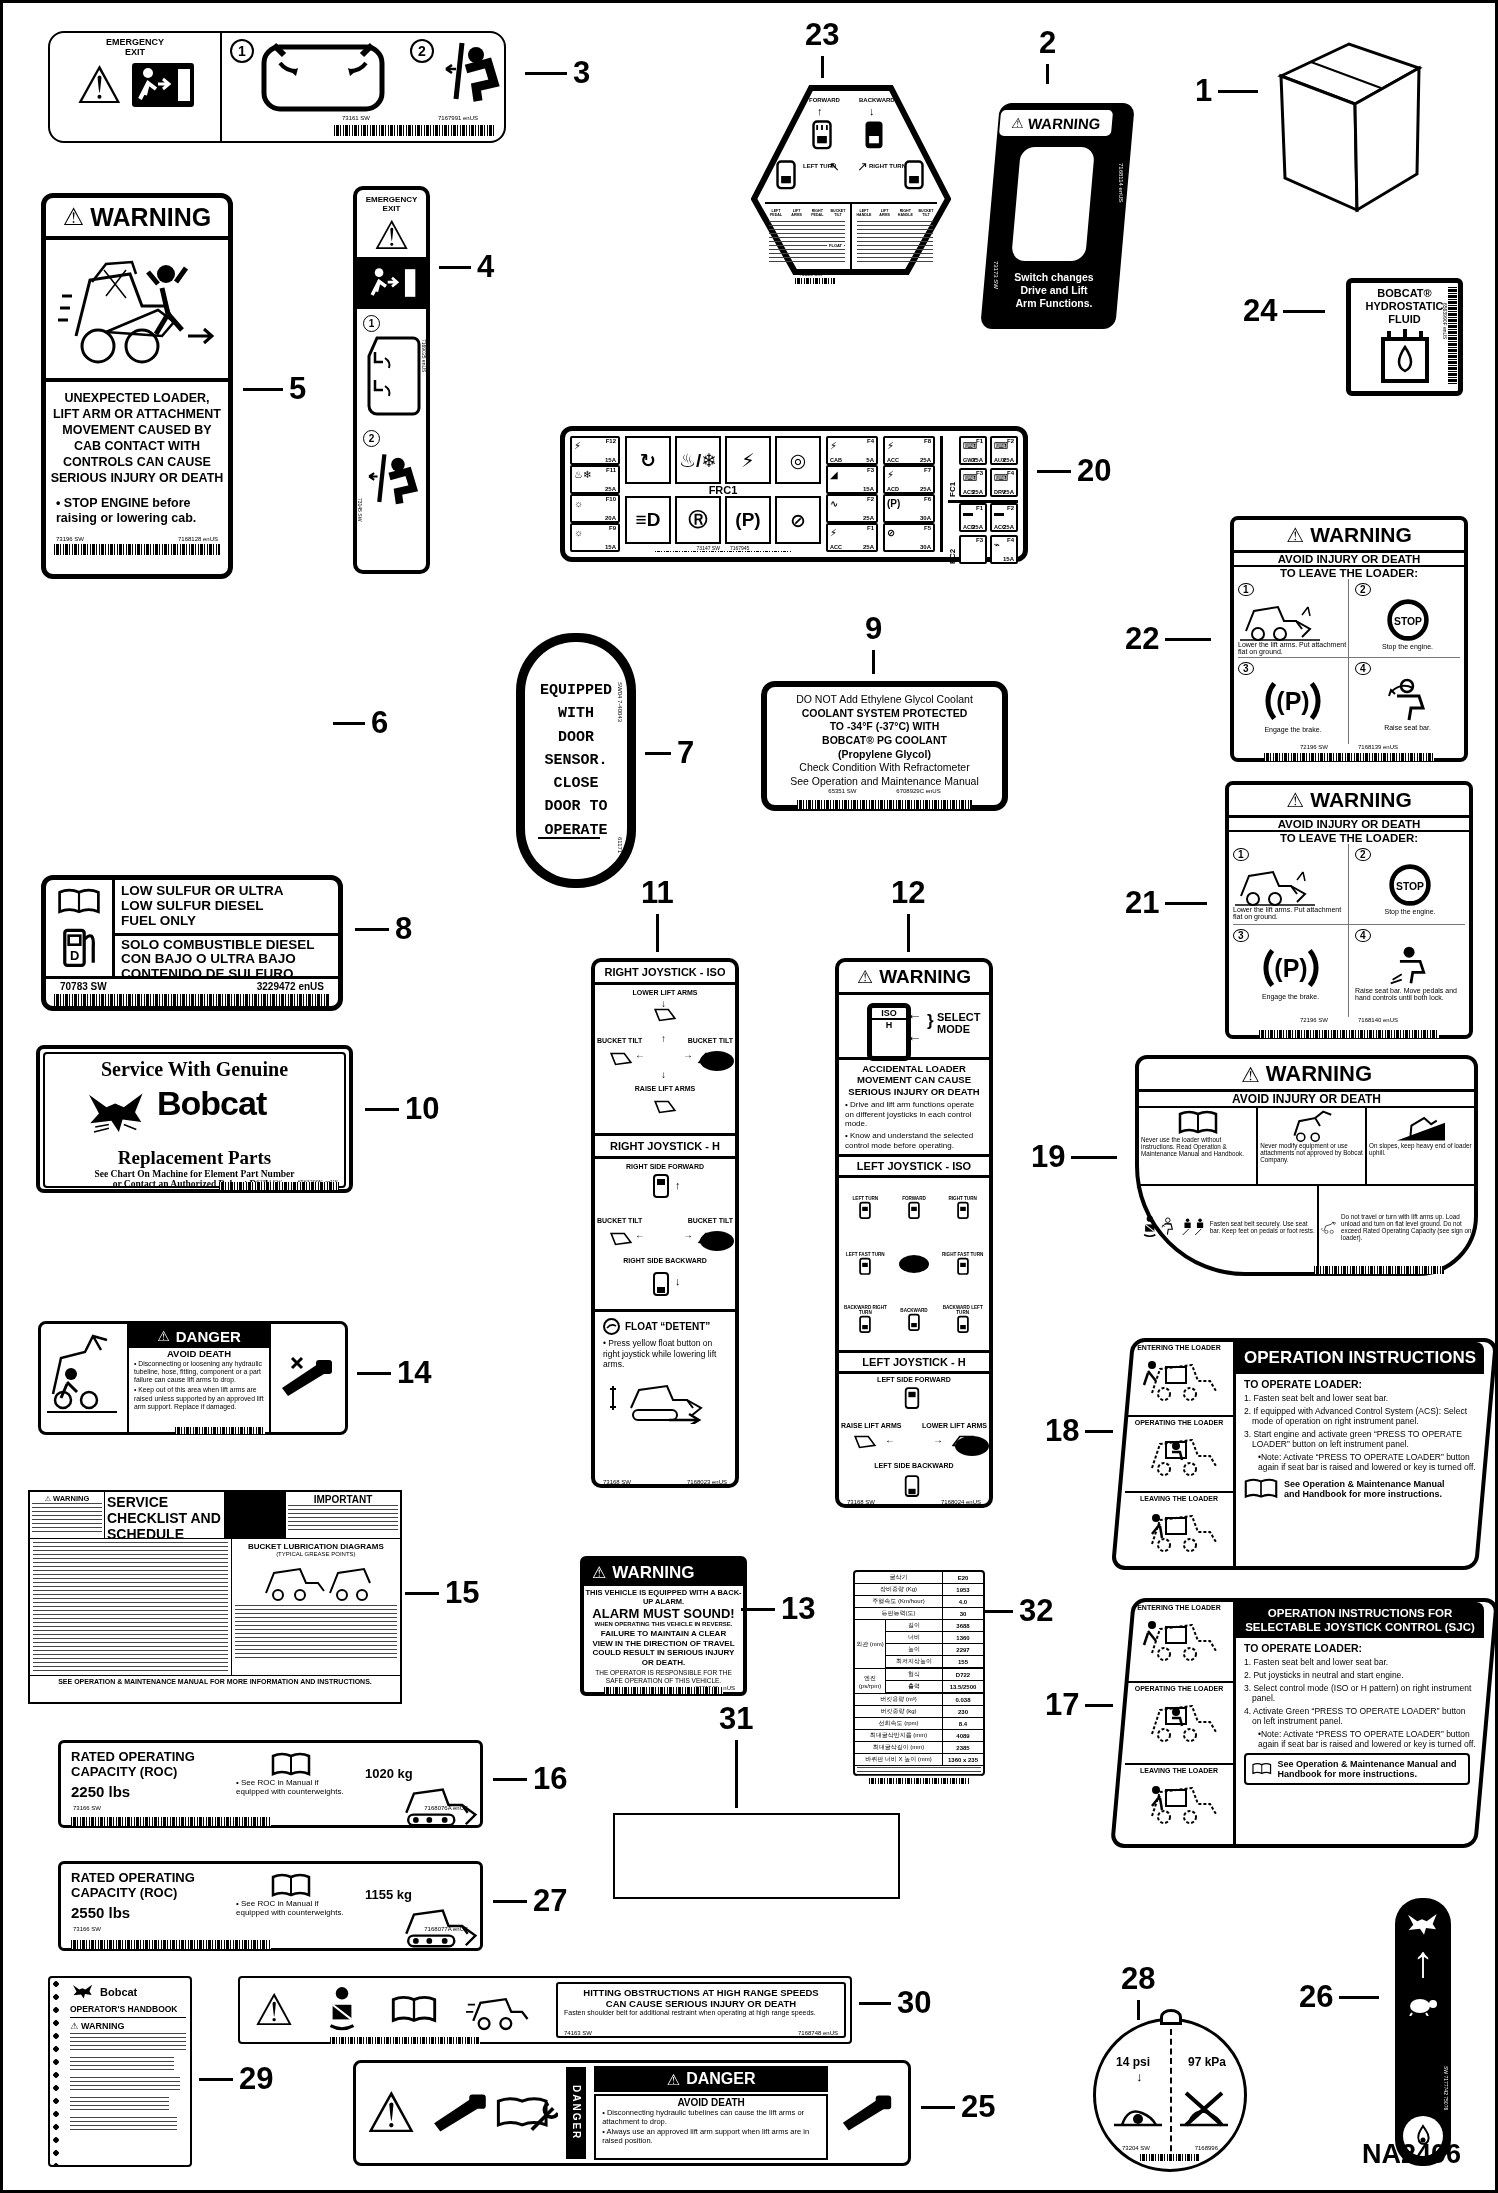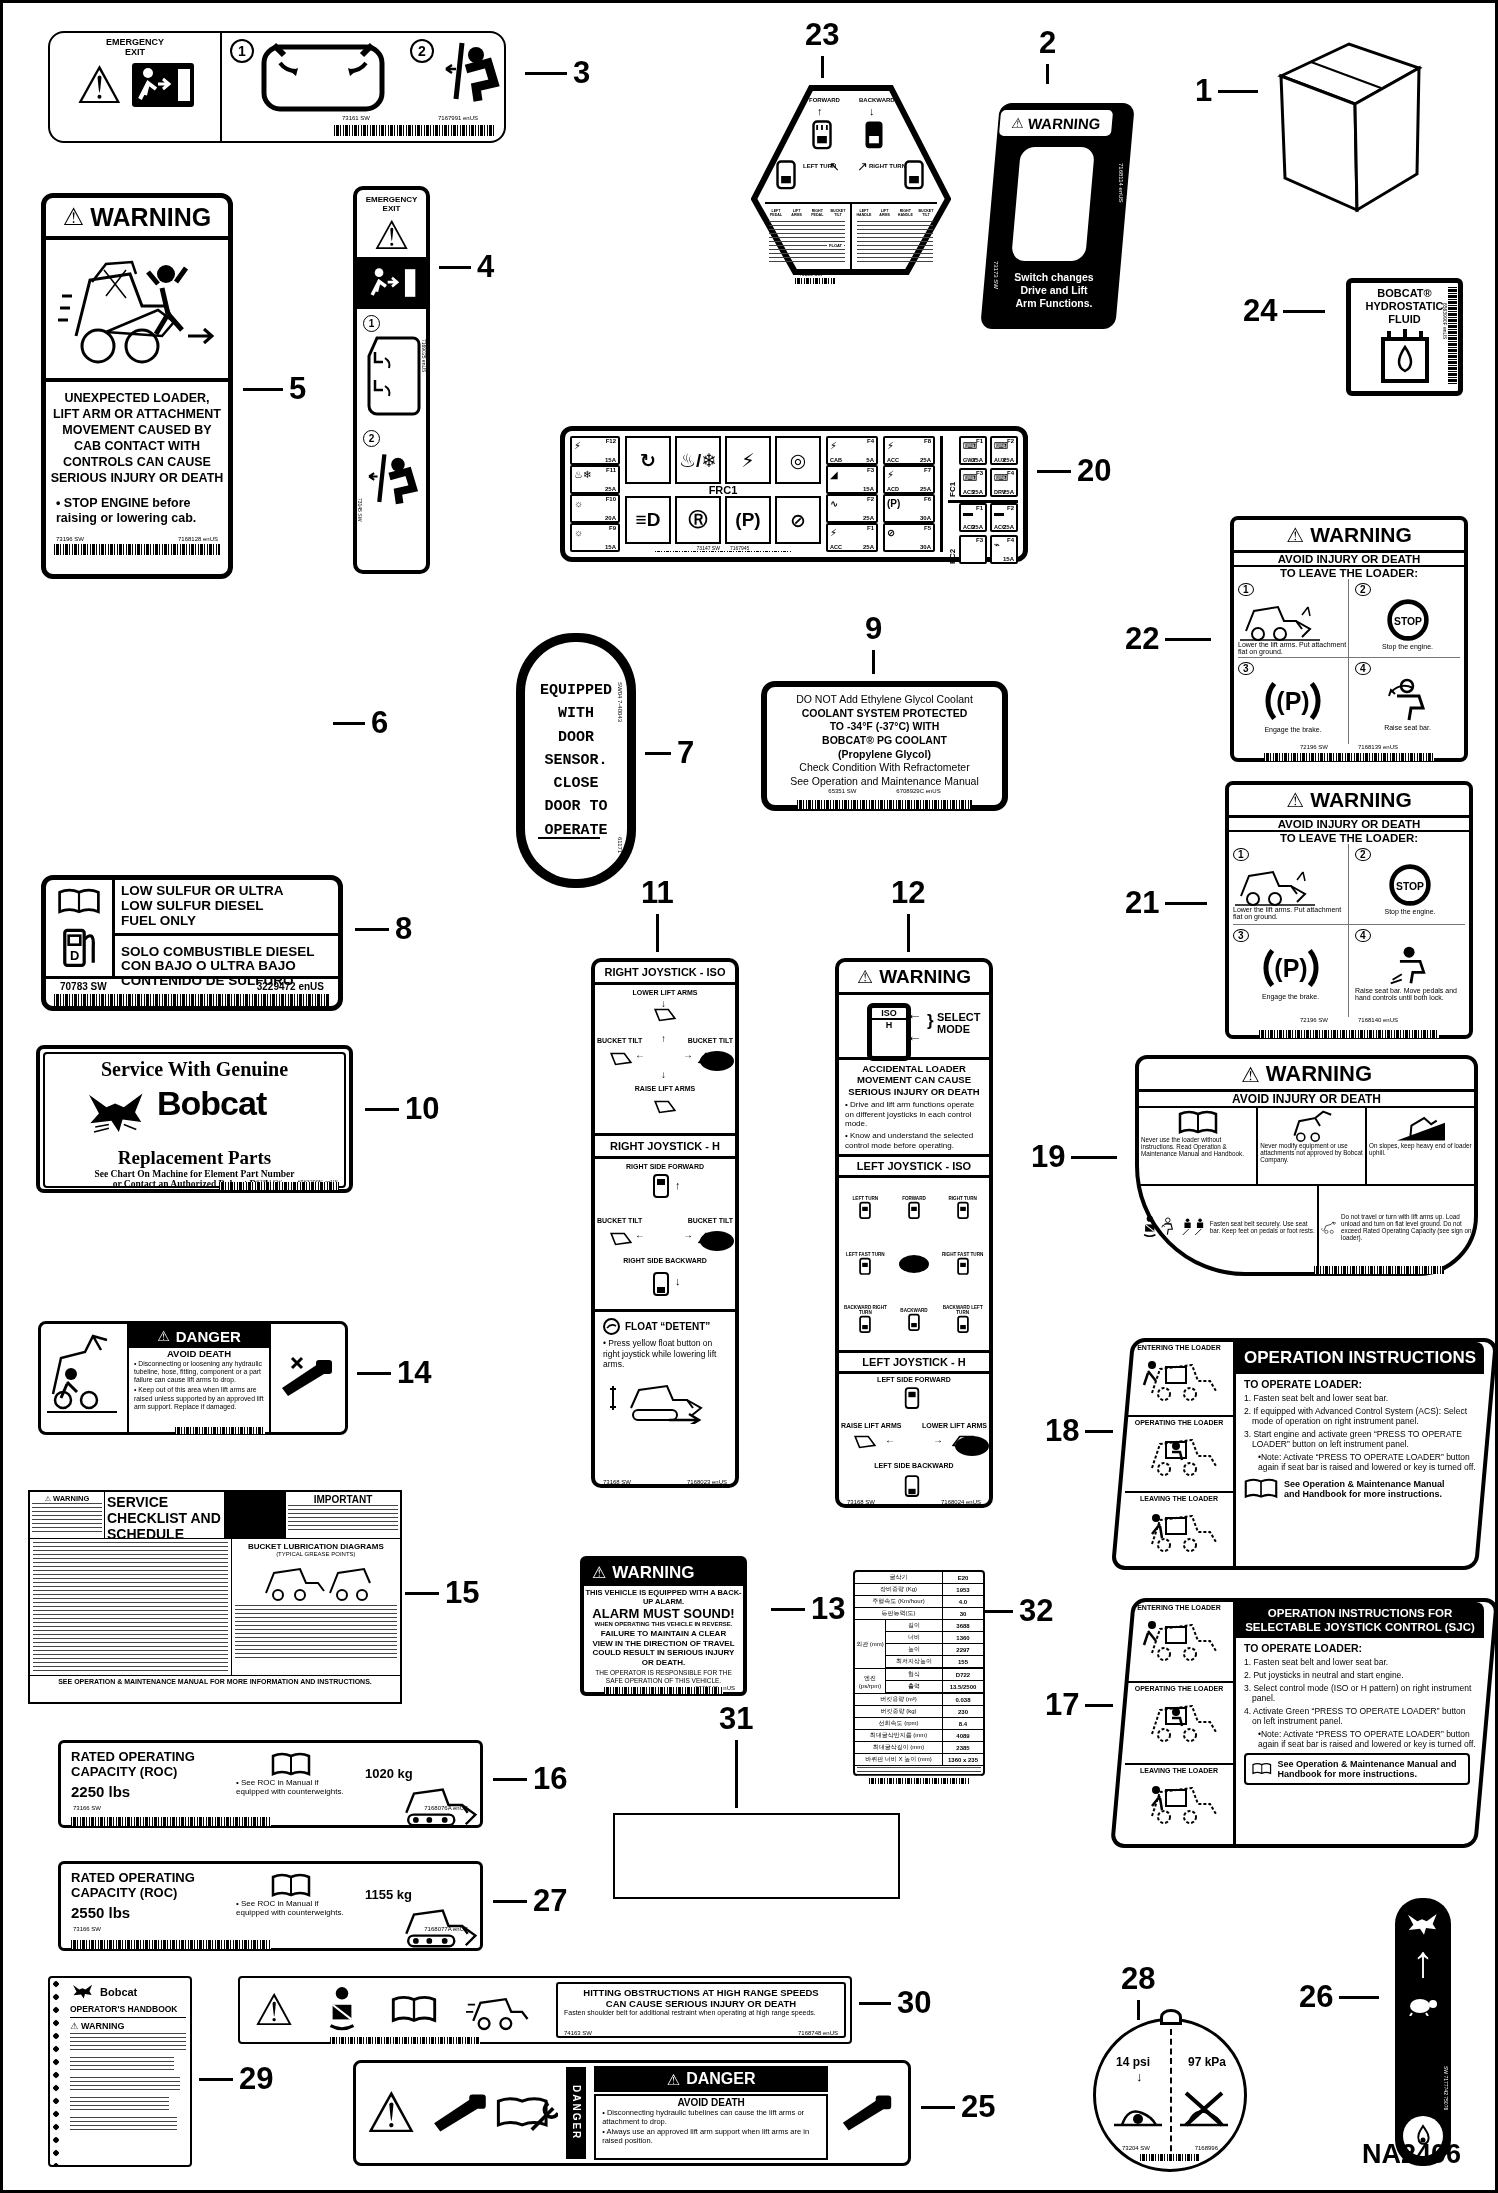--- a/index.html
+++ b/index.html
@@ -155,21 +155,21 @@
             <text x="6" y="28" font-size="10" font-weight="bold" font-family="sans-serif">D</text>
             <path d="M17 12 q8 -8 7 6 v12" fill="none" stroke="#000" stroke-width="2.5"></path>
           </svg>
       </div>
       <div class="col" style="flex:1">
         <div class="b" style="font-size:13.5px;line-height:1.1;padding:4px 6px;border-bottom:3px solid #000;flex:1">
           <div>LOW SULFUR OR ULTRA</div>
             <div>LOW SULFUR DIESEL</div>
             <div>FUEL ONLY</div>
         </div>
-        <div class="b" style="font-size:13.5px;line-height:1.1;padding:9px 6px">
+        <div class="b" style="font-size:13.5px;line-height:1.1;padding:2px 6px">
           <div>SOLO COMBUSTIBLE DIESEL</div>
             <div>CON BAJO O ULTRA BAJO</div>
             <div>CONTENIDO DE SULFURO</div>
         </div>
       </div>
     </div>
     <div class="row" style="justify-content:space-between;padding:2px 14px;border-top:3px solid #000">
       <span class="b" style="font-size:10px">70783 SW</span>
       <span class="b" style="font-size:10px">3229472 enUS</span>
     </div>
@@ -1360,21 +1360,21 @@
       <span class="num">10</span>
     </div>
   <div class="cov" style="left:638px;top:872px">
       <span class="num">11</span>
       <span class="vl" style="height:38px"></span>
     </div>
   <div class="cov" style="left:888px;top:872px">
       <span class="num">12</span>
       <span class="vl" style="height:38px"></span>
     </div>
-  <div class="co" style="left:768px;top:1588px">
+  <div class="co" style="left:738px;top:1588px">
       <span class="ln" style="width:34px"></span>
       <span class="num">13</span>
     </div>
   <div class="co" style="left:354px;top:1352px">
       <span class="ln" style="width:34px"></span>
       <span class="num">14</span>
     </div>
   <div class="co" style="left:402px;top:1572px">
       <span class="ln" style="width:34px"></span>
       <span class="num">15</span>

